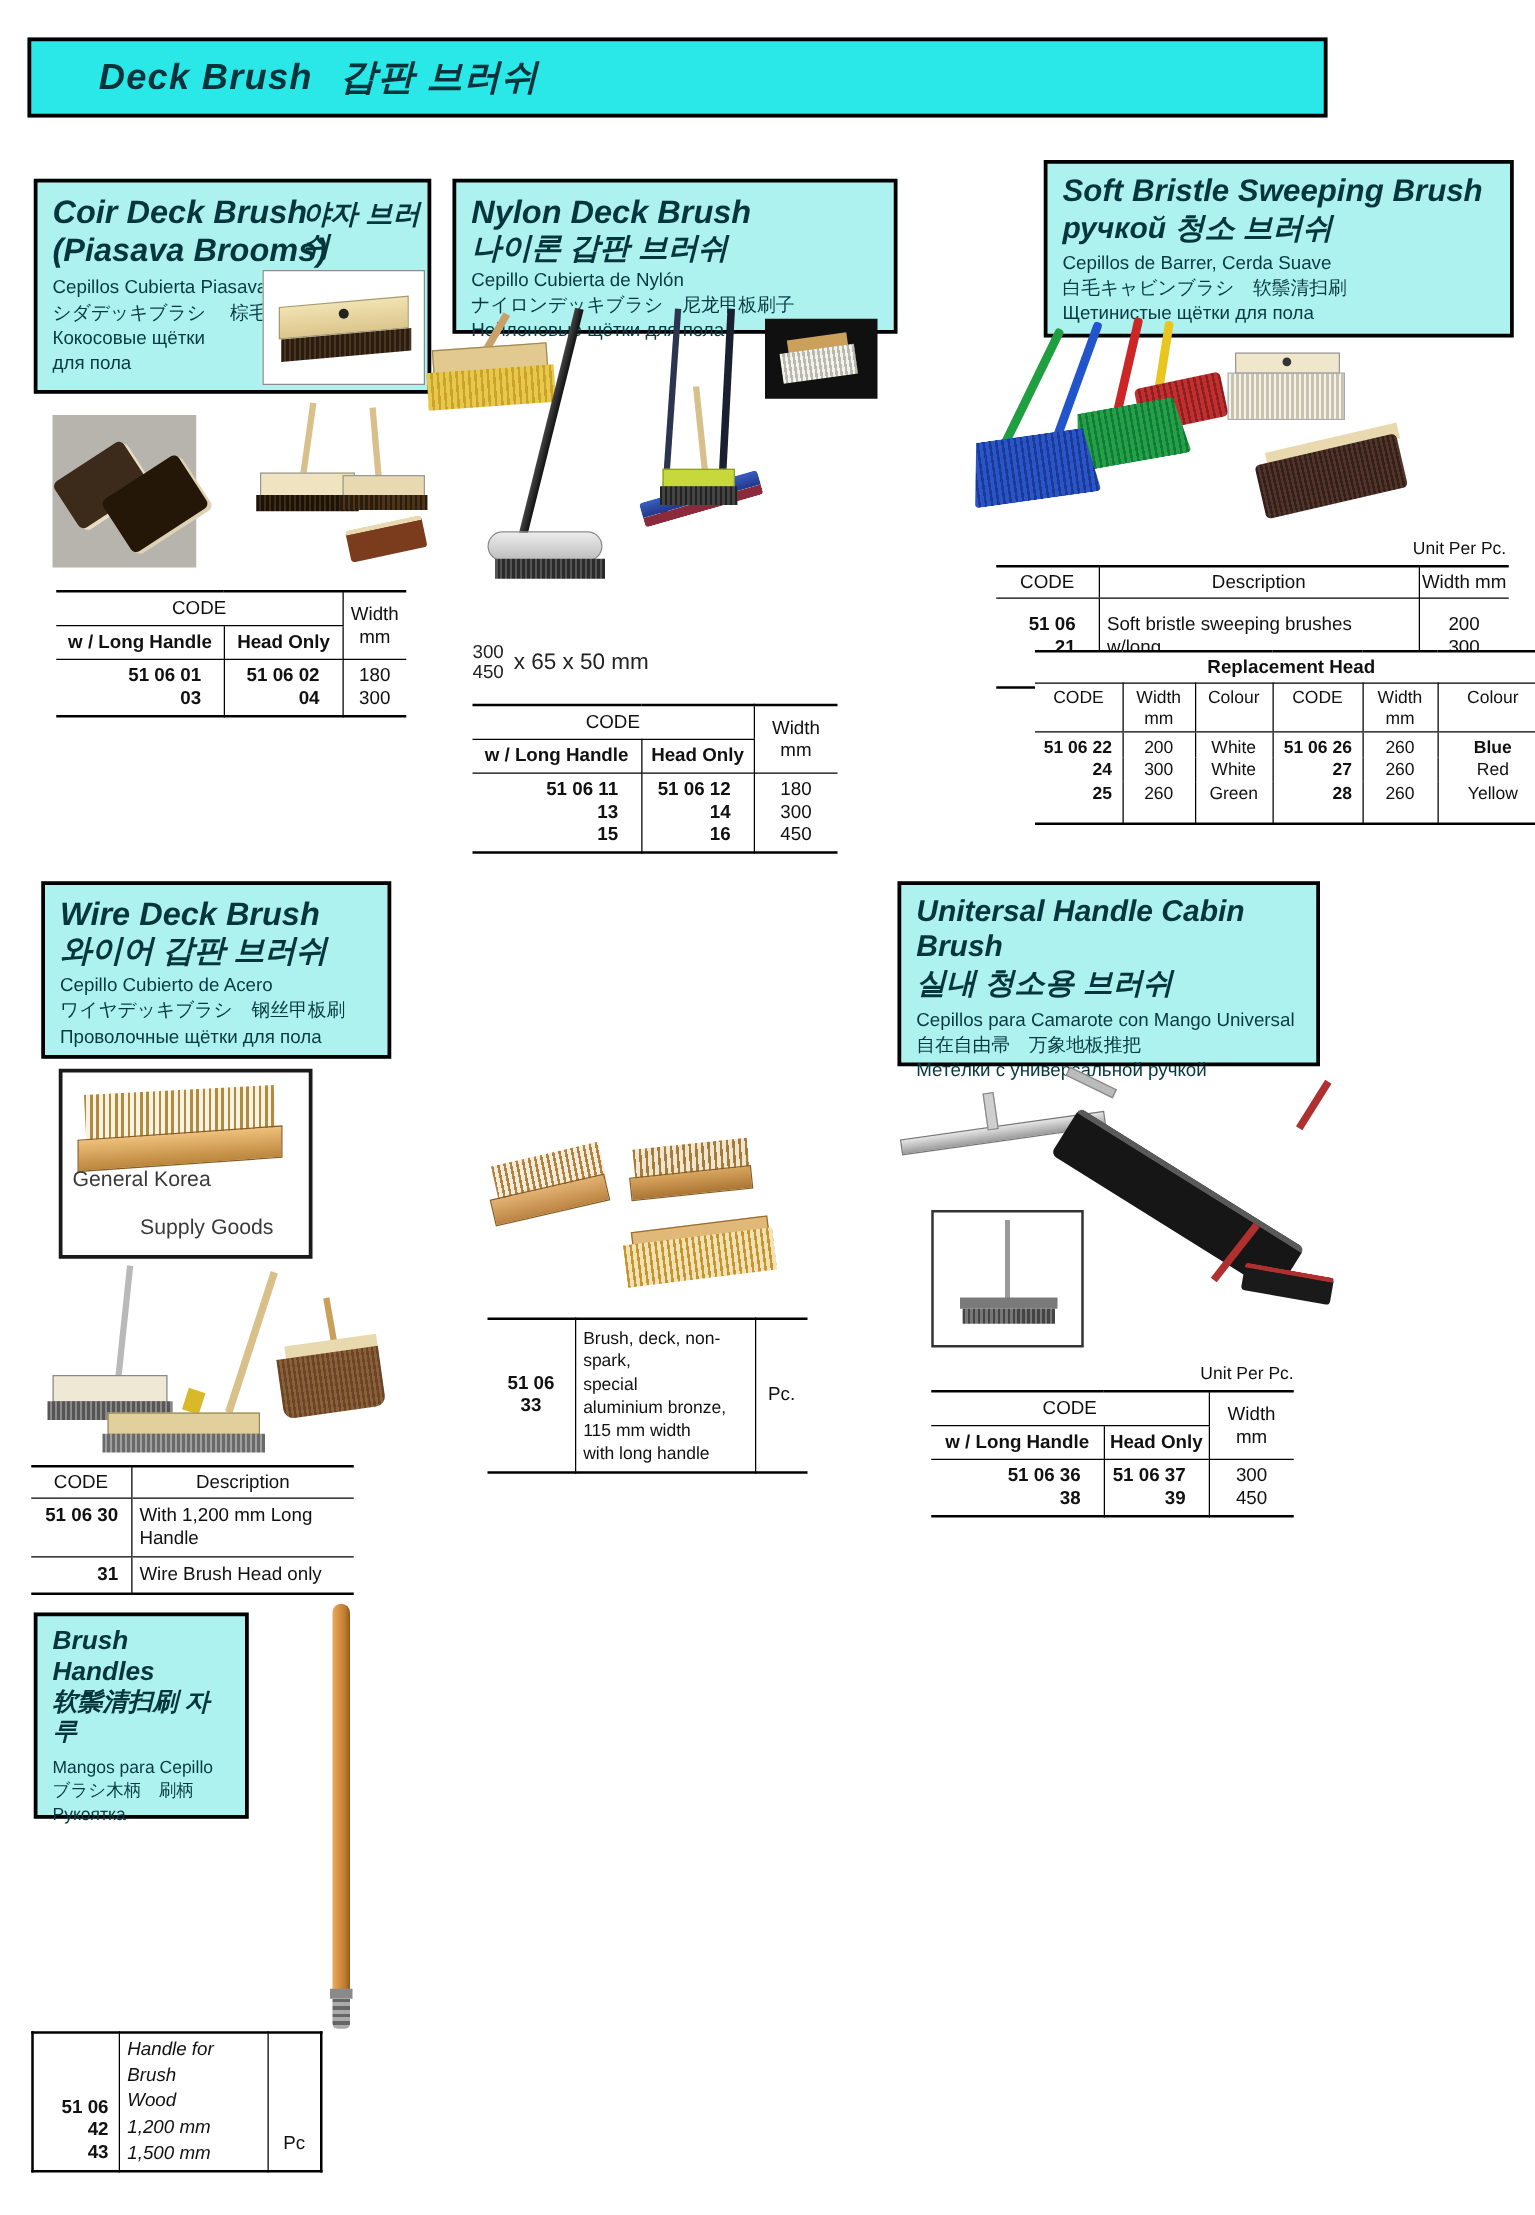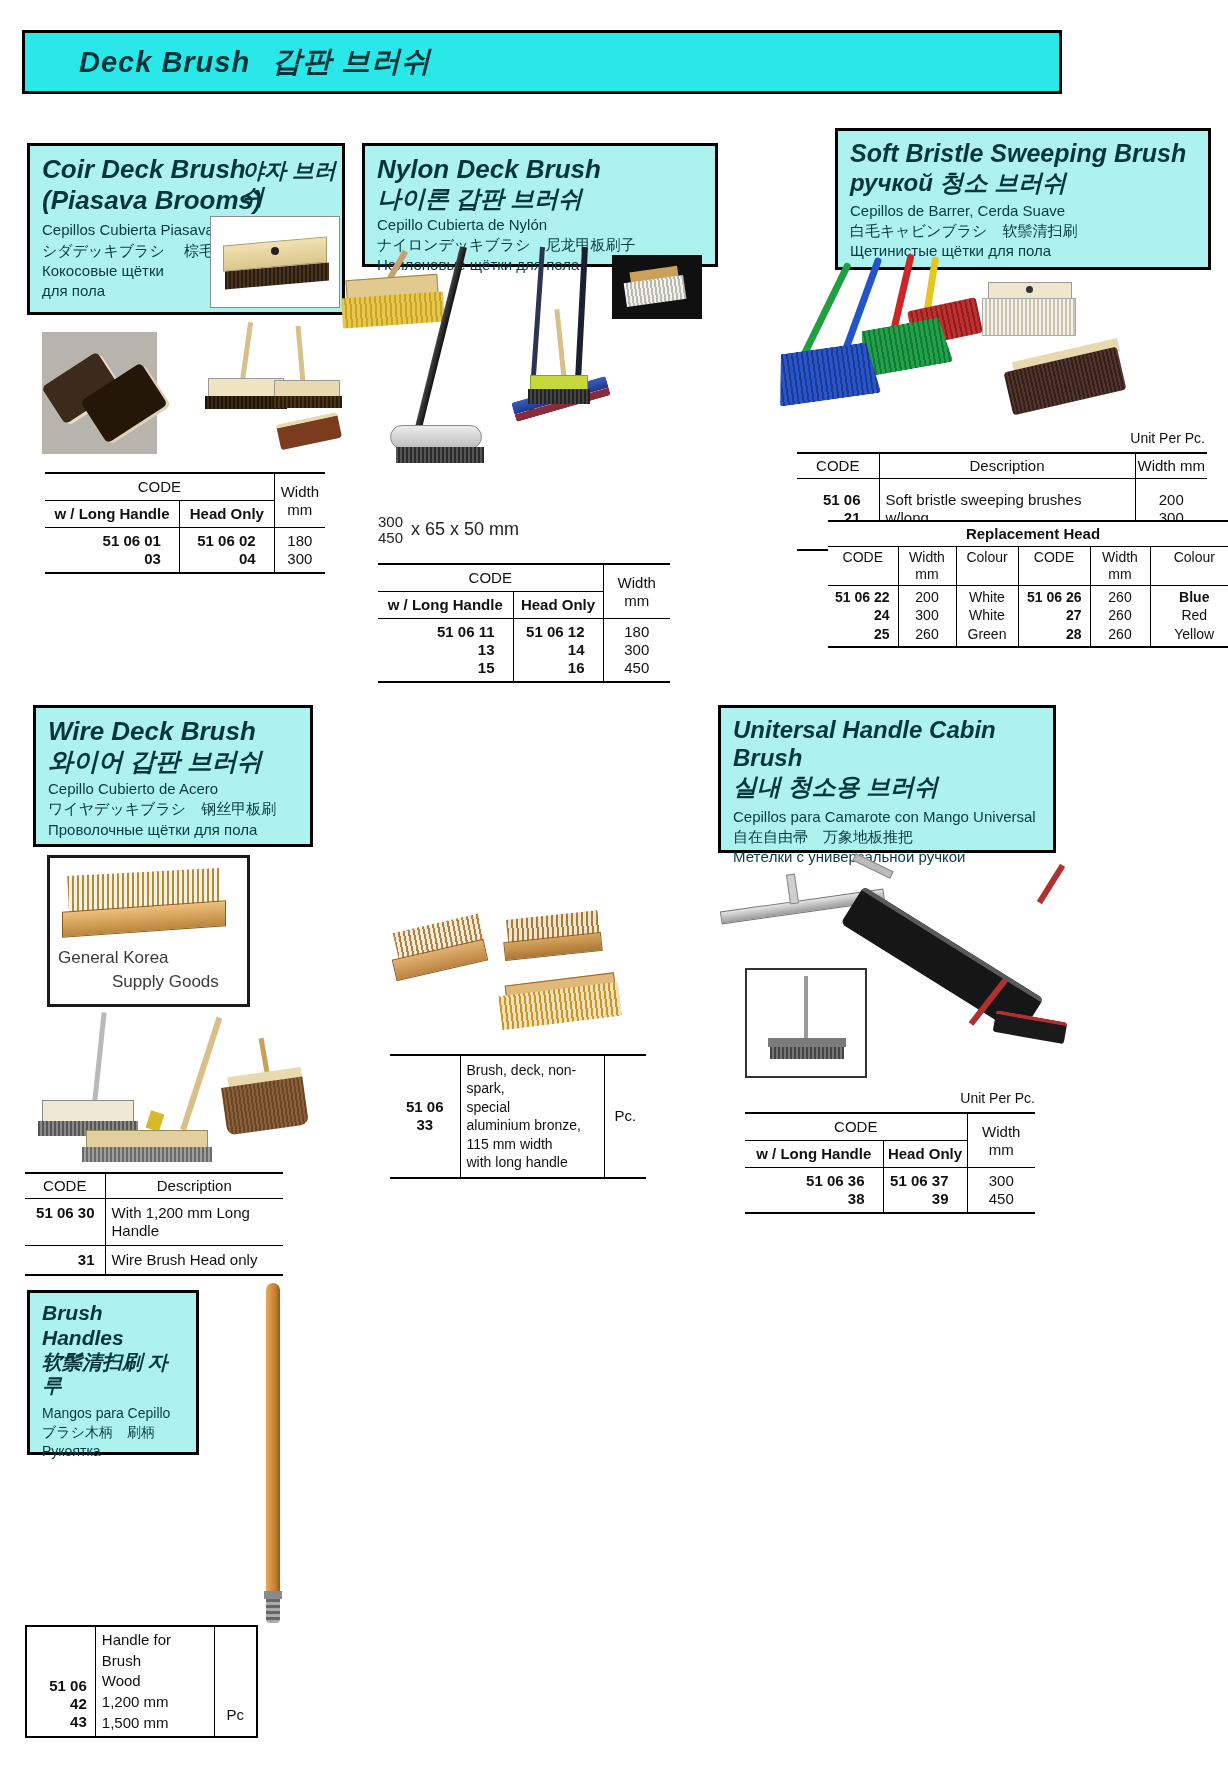--- a/index.html
+++ b/index.html
@@ -46,21 +46,21 @@
   .wiret td{border-bottom:1px solid #000;padding:5px 6px;}
   .wiret tr:last-child td{border-bottom:none;}
   .wiret td:last-child,.wiret th:last-child{border-left:1px solid #000;}
   .wiret td:first-child{text-align:right;font-weight:bold;padding-right:10px;margin-top:16px;}
   .nst{border-top:2px solid #000;border-bottom:2px solid #000;}
   .nst td{vertical-align:middle;}
   .nst .desc{border-left:1px solid #000;border-right:1px solid #000;font-size:14px;line-height:1.32;padding:5px 6px;}
   .nst .code{font-weight:bold;text-align:center;}
   .nst .unit{text-align:center;}
   .hdt{border:2px solid #000;}
-  .hdt .desc{border-left:1px solid #000;border-right:1px solid #000;font-size:15px;line-height:1.38;padding:3px 6px;vertical-align:top;}
+  .hdt .desc{border-left:1px solid #000;border-right:1px solid #000;font-size:15px;line-height:1.38;padding:3px 6px;vertical-align:top;font-style:italic;}
   .hdt .code{font-weight:bold;text-align:right;padding-right:8px;vertical-align:bottom;padding-bottom:5px;}
   .hdt .unit{text-align:center;vertical-align:bottom;padding-bottom:12px;}
   .unitlbl{position:absolute;font-size:14px;color:#111;text-align:right;}
   
   .art{position:absolute;}
   .art div{position:absolute;}
   .frame{position:absolute;background:#fff;}
   .dim{position:absolute;display:flex;align-items:center;gap:8px;color:#222;}
   .frac{display:flex;flex-direction:column;font-size:15px;line-height:1.05;}
   .rest{font-size:18px;}
@@ -279,41 +279,41 @@
       <td>300</td>
       <td>White</td>
       <td class="code">27</td>
       <td>260</td>
       <td>Red</td>
     </tr>
     <tr>
       <td class="code" style="padding-bottom:3px;">25</td>
       <td style="padding-bottom:3px;">260</td>
       <td style="padding-bottom:3px;">Green</td>
-      <td class="code" style="padding-bottom:3px;margin-top:12px;">28</td>
+      <td class="code" style="padding-bottom:15px;margin-top:12px;">28</td>
       <td style="padding-bottom:3px;">260</td>
       <td style="padding-bottom:3px;">Yellow</td>
     </tr>
   </tbody>
     </table>
 
   <div class="cyan" style="left:33px;top:705px;width:280px;height:142px;">
     <div class="st" style="font-size:26px;">Wire Deck Brush</div>
     <div class="st" style="font-size:25px;">와이어 갑판 브러쉬</div>
     <div class="sub" style="margin-top:3px;">Cepillo Cubierto de Acero
 ワイヤデッキブラシ　钢丝甲板刷
 Проволочные щётки для пола</div>
   </div>
 
   <div class="frame" style="left:47px;top:855px;width:203px;height:152px;border:3px solid #1a1a1a;">
     <div class="art" style="left:0;top:0;width:197px;height:90px;">
       <div style="left:18px;top:14px;width:152px;height:36px;background:repeating-linear-gradient(93deg,#b08b3e 0 2px,#f7f2e2 2px 5px);transform:rotate(-3deg);"></div>
       <div style="left:12px;top:48px;width:164px;height:26px;background:linear-gradient(#eec07a,#bb853c);transform:skewY(-4deg);border:1px solid #8a5c22;"></div>
     </div>
-    <div class="cap" style="left:8px;top:90px;">General Korea</div>
+    <div class="cap" style="left:8px;top:76px;">General Korea</div>
     <div class="cap" style="left:62px;top:114px;">Supply Goods</div>
   </div>
 
   <div class="art" style="left:28px;top:1012px;width:280px;height:155px;">
     <div style="left:64px;top:0;width:5px;height:92px;background:#b9b9b9;transform:rotate(6deg);transform-origin:bottom;"></div>
     <div style="left:14px;top:88px;width:92px;height:22px;background:#efe8d5;border:1px solid #8a8a8a;"></div>
     <div style="left:10px;top:109px;width:100px;height:15px;background:repeating-linear-gradient(90deg,#555 0 2px,#8a8a8a 2px 4px);"></div>
     <div style="left:152px;top:0;width:6px;height:118px;background:#d9c08a;transform:rotate(18deg);transform-origin:bottom;"></div>
     <div style="left:120px;top:100px;width:14px;height:18px;background:#d8b92a;transform:rotate(18deg);"></div>
     <div style="left:58px;top:118px;width:122px;height:18px;background:#e2cf9e;border:1px solid #9a8a5a;"></div>

